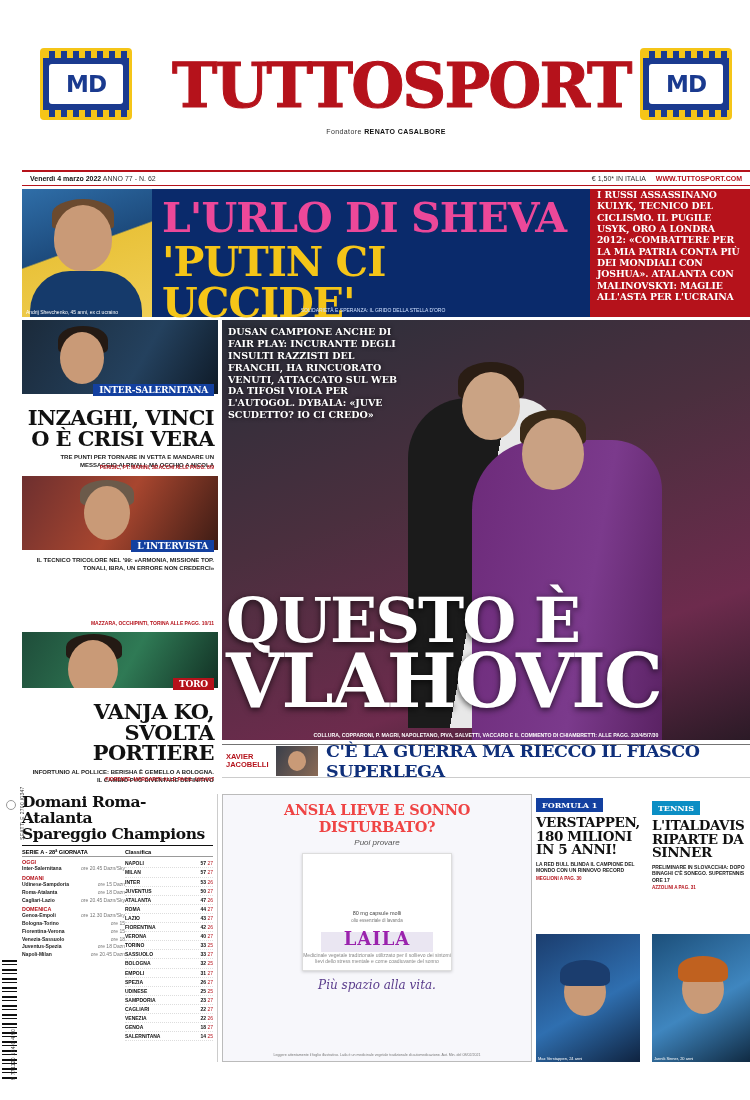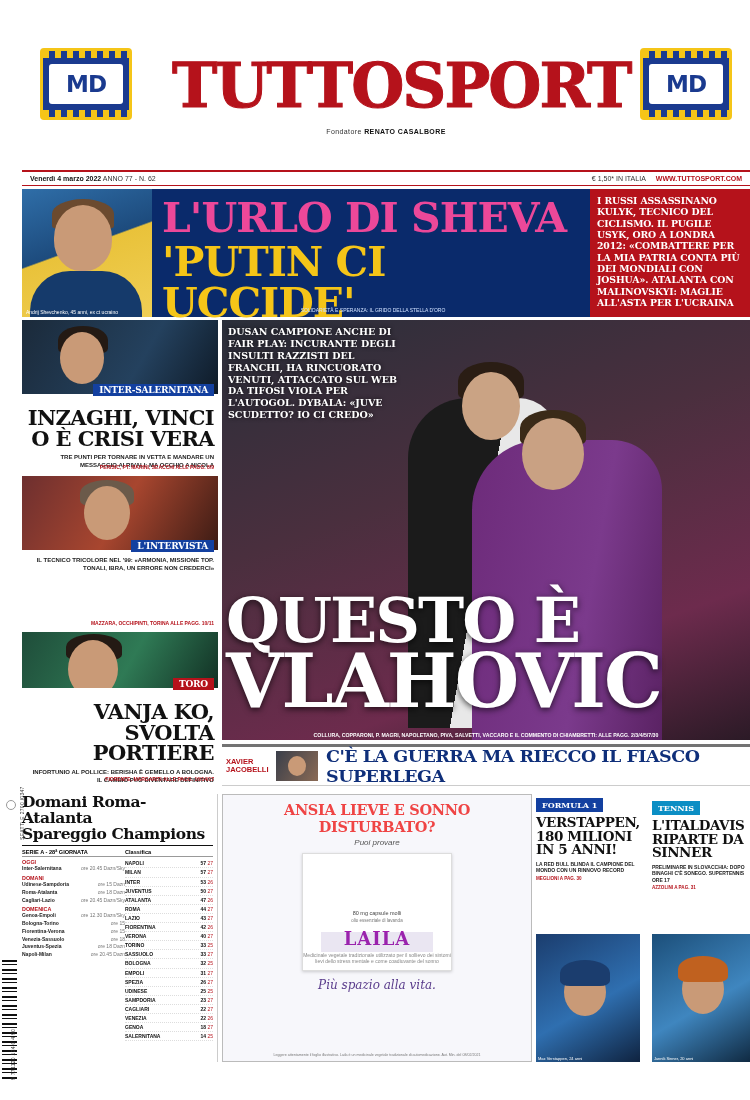--- a/index.html
+++ b/index.html
@@ -100,21 +100,21 @@
   .tb-l1 {
     font-family: "DejaVu Serif", serif; font-weight: bold; color: #ec4899;
     font-size: 41px; line-height: .96; letter-spacing: -1px;
   }
   .tb-l2 {
     font-family: "DejaVu Serif", serif; font-weight: bold; color: #f5c518;
     font-size: 41px; line-height: 1; letter-spacing: -1px; margin-top: 4px;
   }
   .tb-sub { position: absolute; bottom: 4px; left: 10px; right: 6px; text-align: center; font-size: 5px; color: #cfe0ff; }
   .tb-side {
-    width: 160px; background: #b5121b; color: #fff; padding: 6px 7px;
+    width: 160px; background: #b5121b; color: #fff; padding: 0 7px;
     font-family: "DejaVu Serif", serif; font-weight: bold; font-size: 9.3px; line-height: 1.22;
     letter-spacing: -.1px;
   }
 
   
   .main-grid { display: flex; margin-top: 3px; height: 470px; }
   .col-left { width: 196px; }
   .col-right { flex: 1; margin-left: 4px; position: relative; }
 
   .tile { position: relative; height: 152px; margin-bottom: 4px; display: flex; flex-direction: column; }
@@ -170,22 +170,22 @@
     text-shadow: 0 2px 6px rgba(0,0,0,.7);
   }
   .big-title .l2 { font-size: 74px; }
   .mp-foot {
     position: absolute; left: 0; right: 0; bottom: 2px; text-align: center;
     font-size: 5.2px; color: #fff; font-weight: bold;
   }
 
   
   .xavier {
-    display: flex; align-items: center; height: 42px; margin-top: 4px;
-    border-top: 3px solid #737373; border-bottom: 1px solid #ccc;
+    display: flex; align-items: center; height: 34px; margin-top: 4px;
+    border-top: 1px solid #737373; border-bottom: 1px solid #ccc;
   }
   .xv-label { width: 54px; font-size: 7.5px; font-weight: bold; color: #b5121b; line-height: 1.1; padding-left: 4px;}
   .xv-photo { width: 42px; height: 30px; background: linear-gradient(120deg,#3a3f4a,#8a6a55); position: relative; }
   .xv-photo .face { left: 12px; top: 5px; width: 18px; height: 20px; }
   .xv-head {
     flex: 1; padding-left: 8px;
     font-family: "DejaVu Serif", serif; font-weight: bold; font-size: 17.5px; color: #0f2f7a;
     letter-spacing: -.5px;
   }
 

